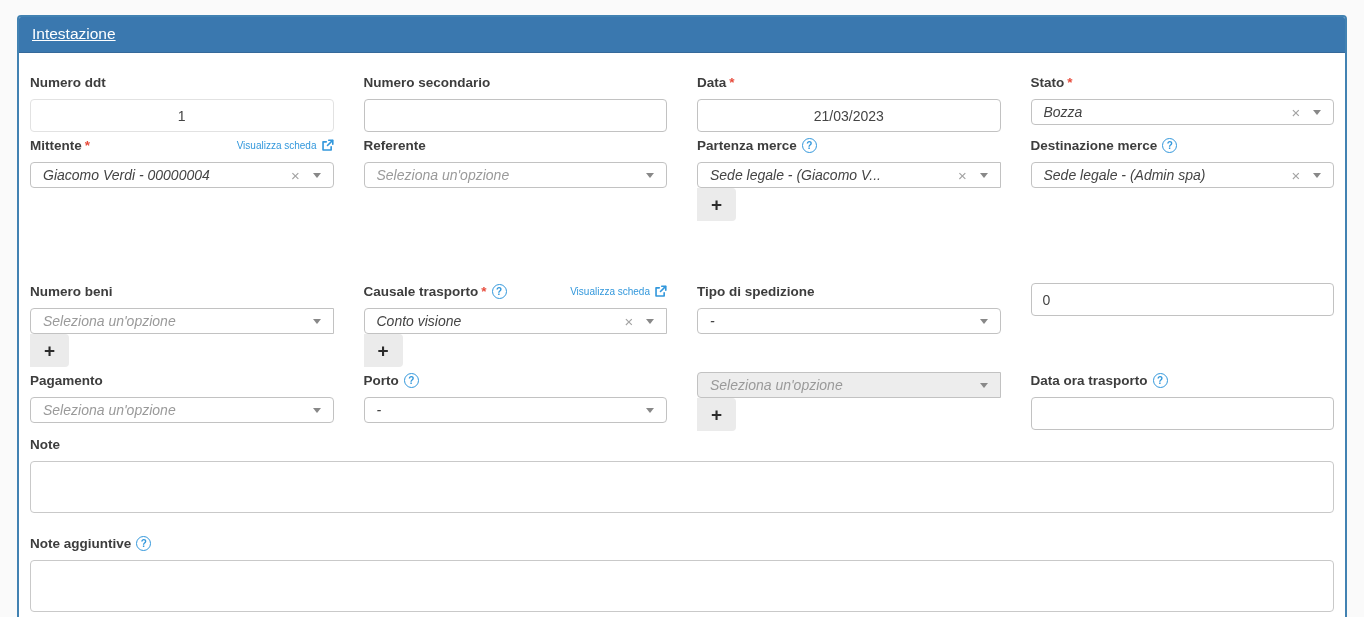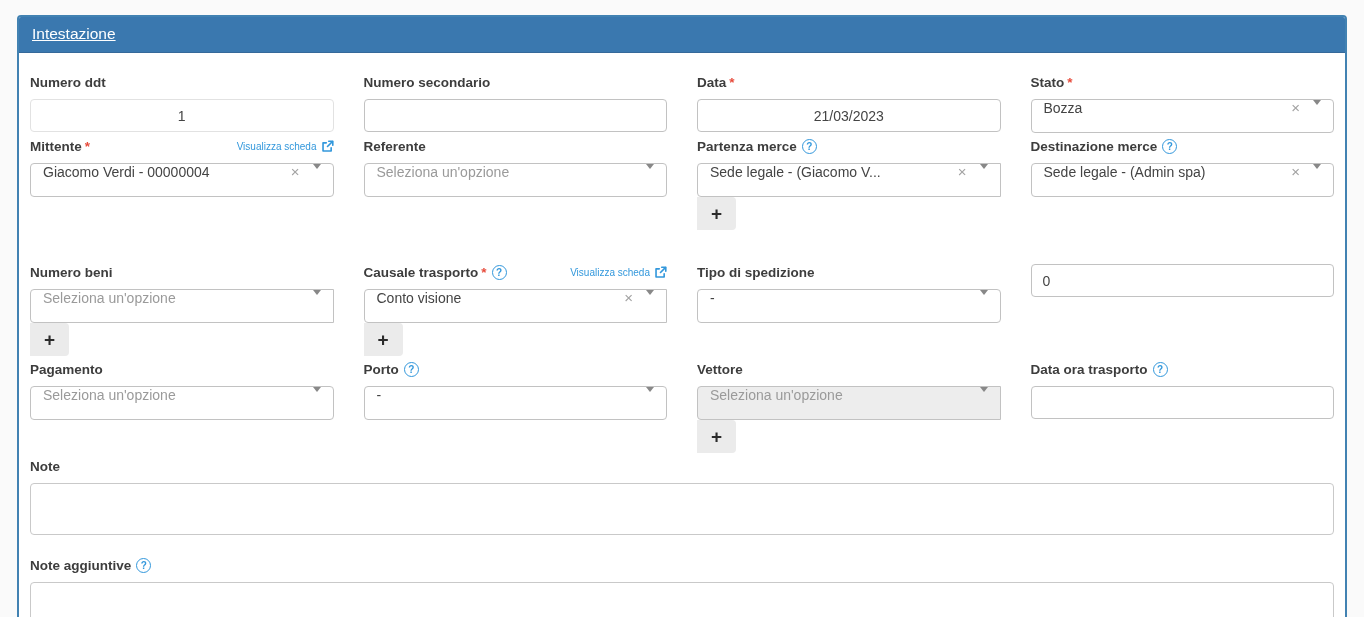--- a/index.html
+++ b/index.html
@@ -26,21 +26,21 @@
     border-radius: 2px 2px 0 0;
     text-decoration: underline;
   }
   .card-body { padding: 21px 11px 27px; }
   .form-row {
     display: grid;
     grid-template-columns: repeat(4, 1fr);
     column-gap: 30px;
   }
   .mb-row { margin-bottom: 5px; }
-  .mb-section { margin-bottom: 34px; }
+  .mb-section { margin-bottom: 62px; }
   .form-group { display: flex; flex-direction: column; }
   .label-line {
     display: flex;
     align-items: center;
     gap: 5px;
     min-height: 16px;
     margin-bottom: 9px;
     font-size: 13.5px;
     font-weight: bold;
     color: #3d3d3d;
@@ -79,28 +79,30 @@
     padding: 0 11px;
     font-size: 14px;
     font-family: "Liberation Sans", sans-serif;
     color: #444444;
     background: #ffffff;
     outline: none;
   }
   .text-input.center { text-align: center; }
   .text-input.readonly { border-color: #e2e2e2; }
   .select {
-    height: 34px;
+    height: 26px;
     width: 100%;
     display: flex;
+    align-items: center;
     border: 1px solid #c2c2c2;
     border-radius: 4px;
     background: #ffffff;
     padding: 0 12px;
     cursor: pointer;
+    font-style: italic;
   }
   .sel-value {
     flex: 1;
     font-size: 14px;
     color: #444444;
     white-space: nowrap;
     overflow: hidden;
     text-overflow: ellipsis;
   }
   .sel-value.placeholder { color: #9a9a9a; }
@@ -343,23 +345,20 @@
               <span>?</span>
             </span>
         </div>
         <div class="select">
           <span class="sel-value">-</span>
           <span class="caret"></span>
         </div>
       </div>
 
       <div class="form-group">
-        <div class="label-line">
-          <span>Vettore</span>
-        </div>
         <div class="input-group">
           <div class="select disabled">
             <span class="sel-value placeholder">Seleziona un'opzione</span>
             <span class="caret"></span>
           </div>
           <button class="plus-btn">
             <span>+</span>
           </button>
         </div>
       </div>

